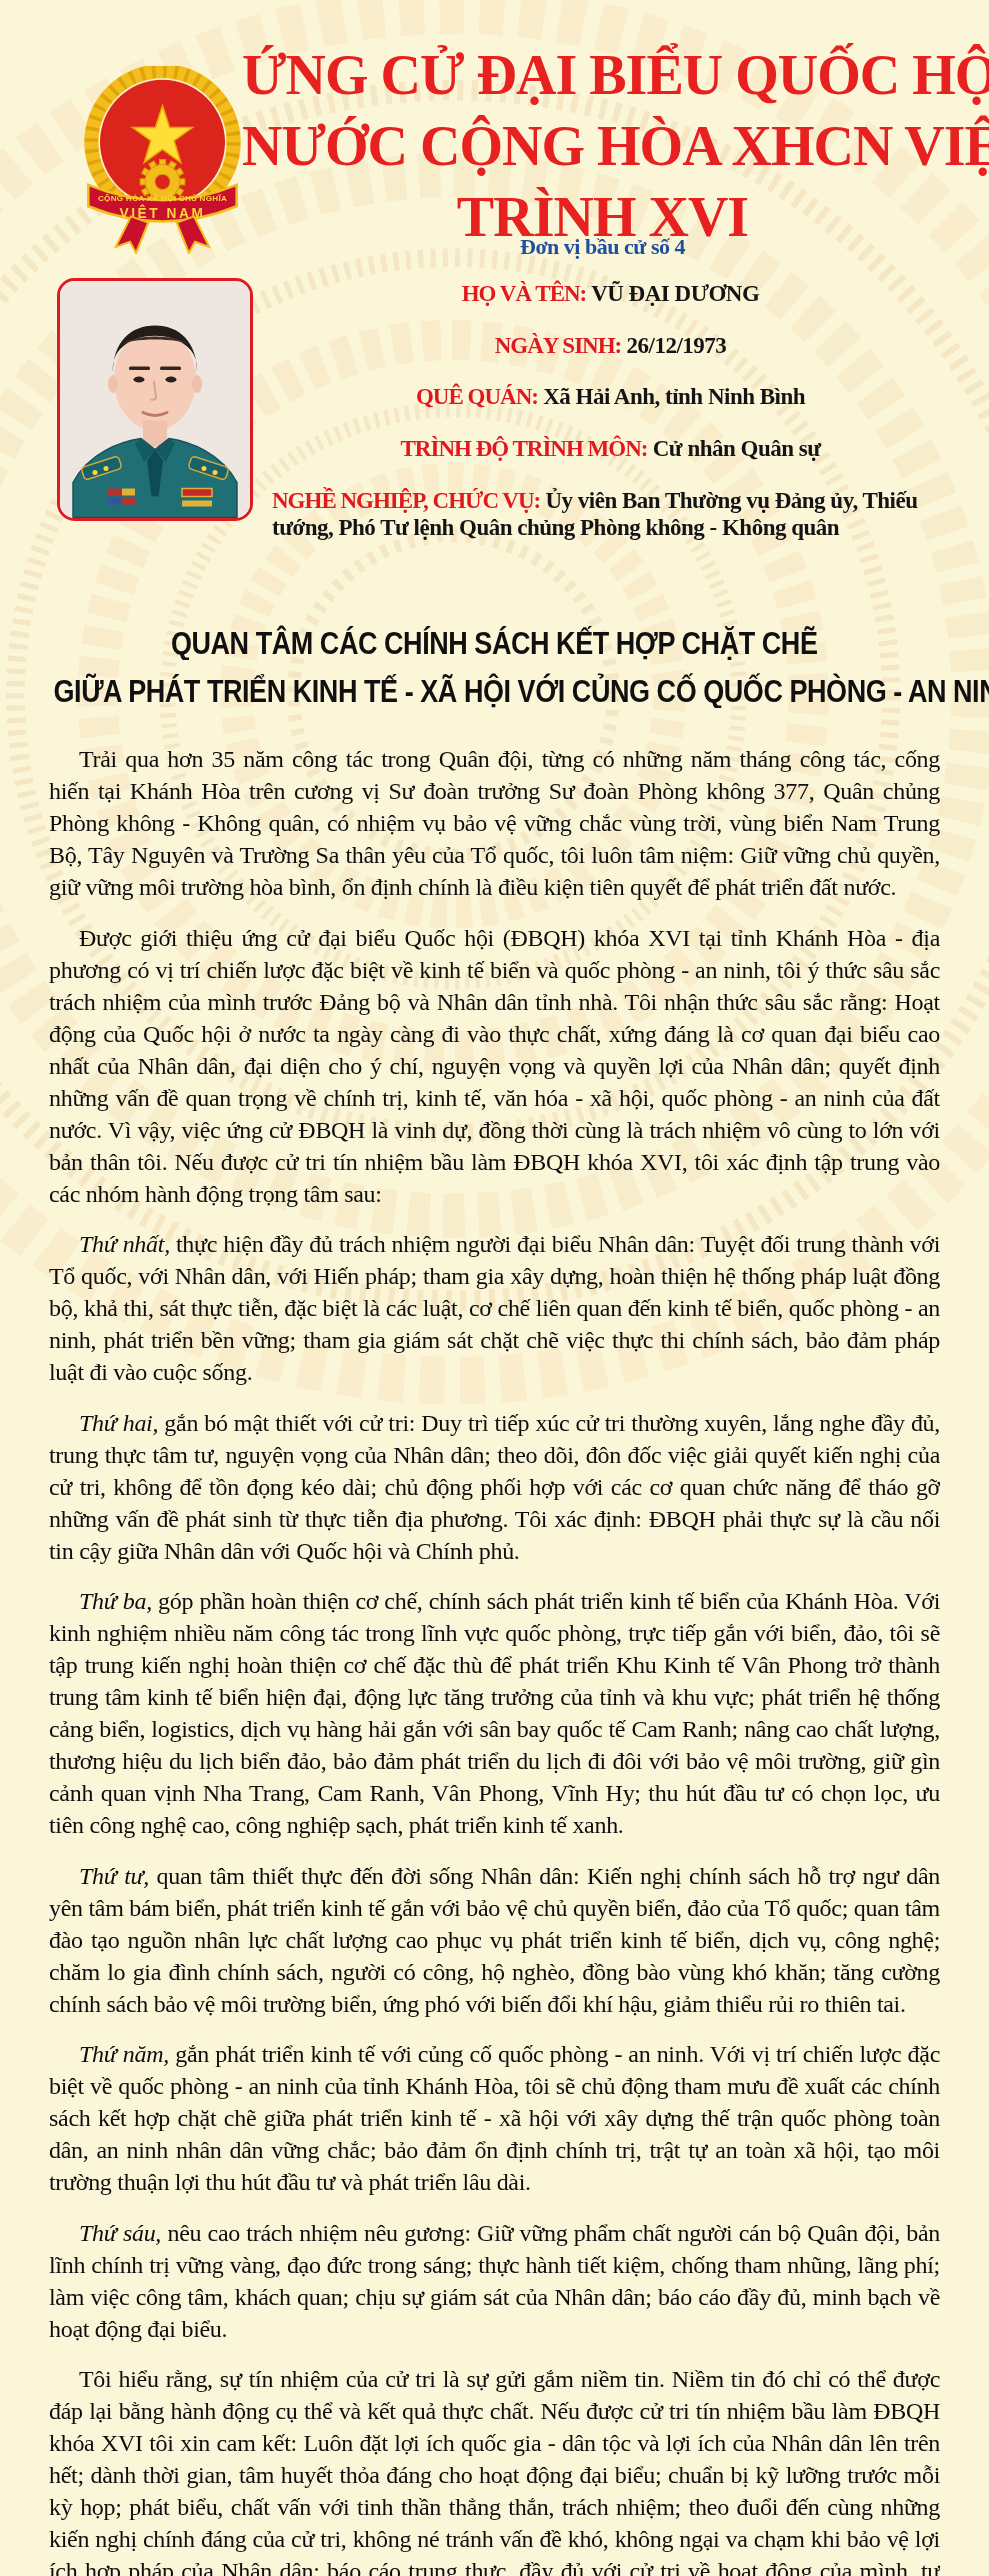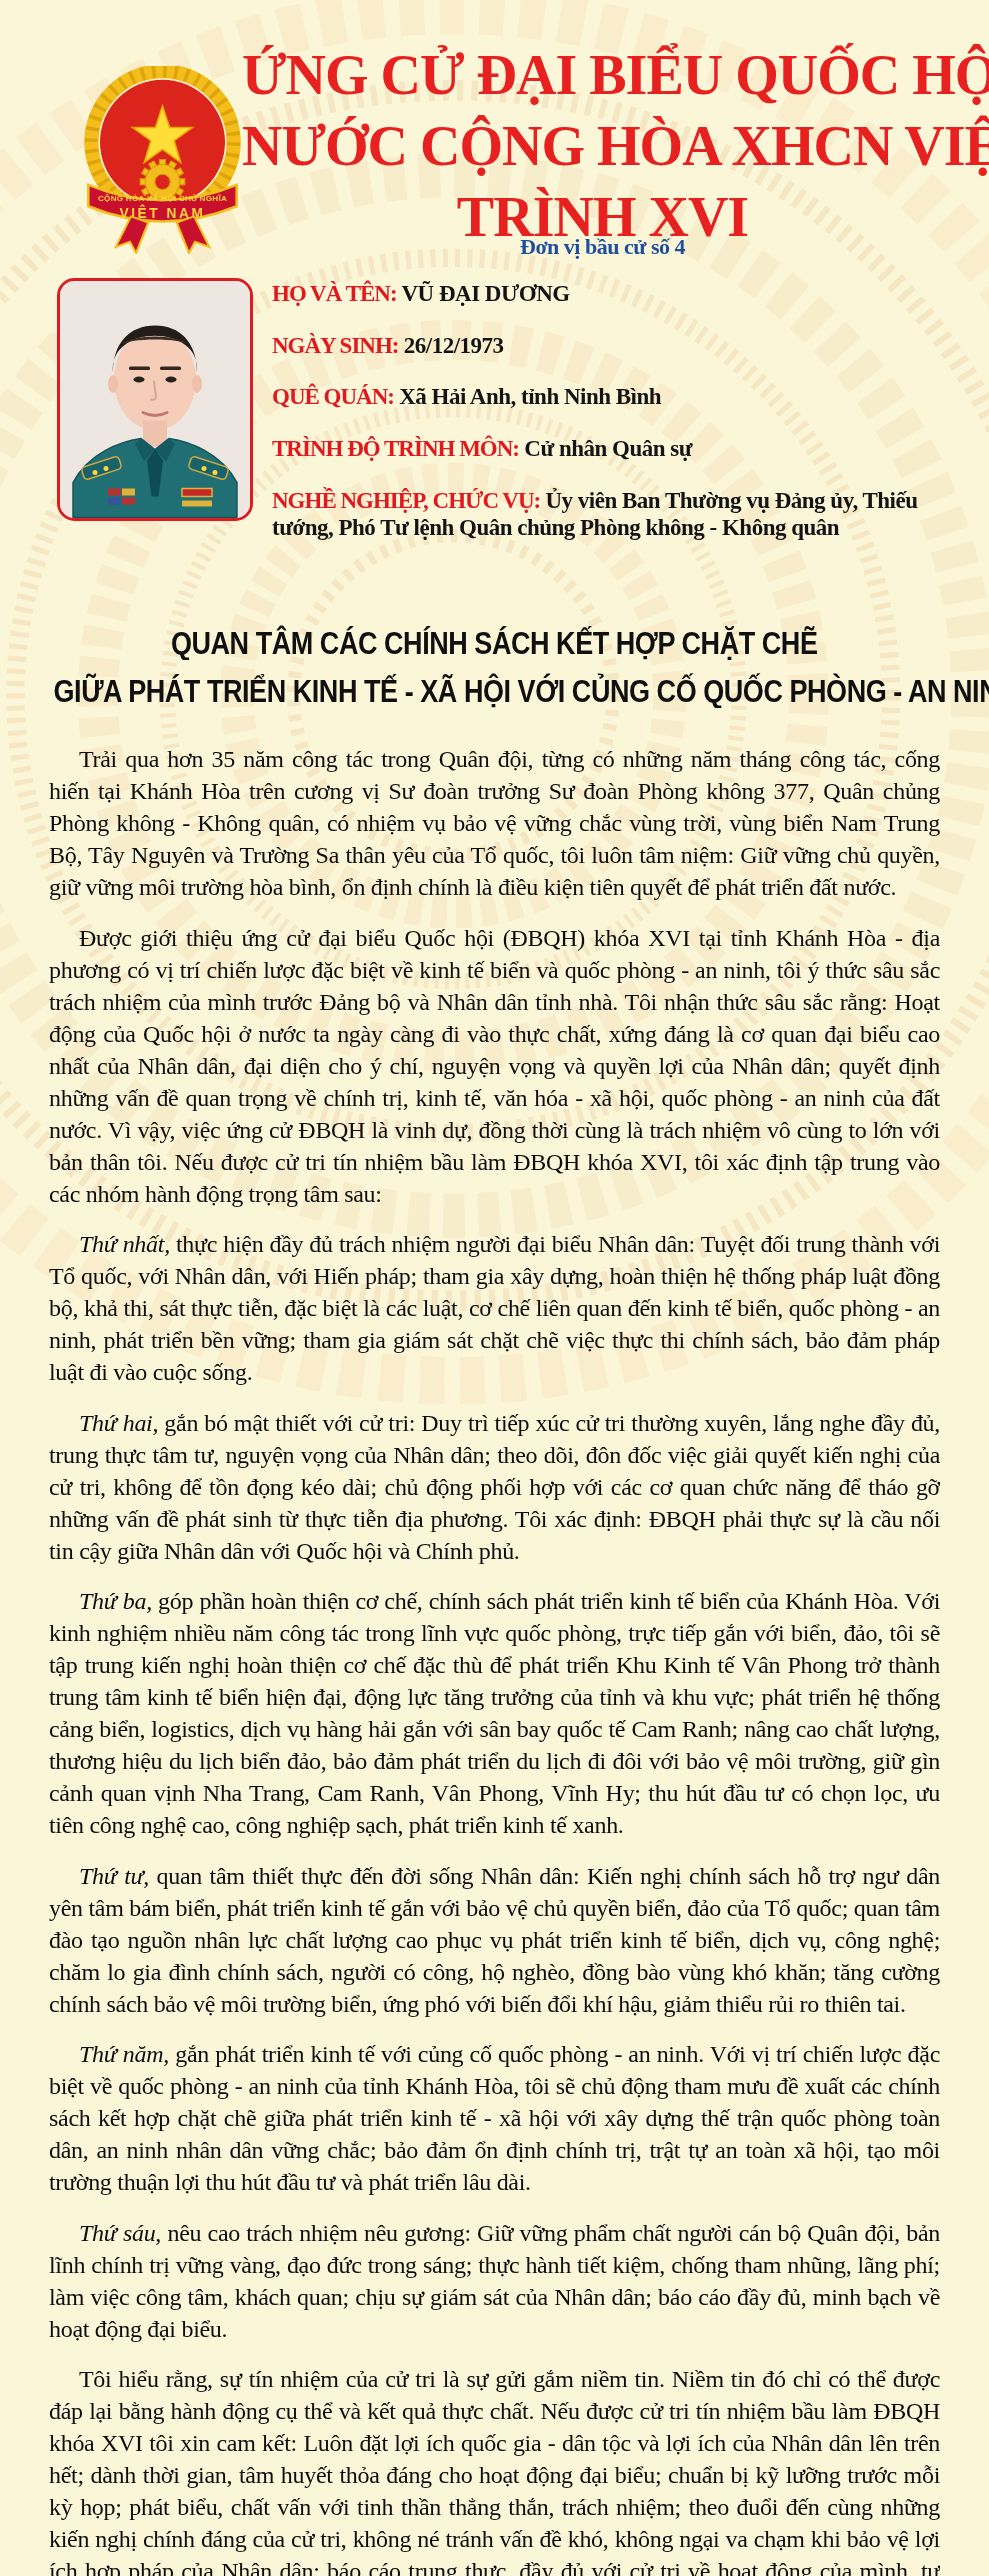--- a/index.html
+++ b/index.html
@@ -14,21 +14,21 @@
       font-size:56px; letter-spacing:-1px; line-height:1.1; white-space:nowrap;}
   .tl1{top:1px;} .tl2{top:72px;} .tl3{top:143px;}
   .subtitle{position:absolute; left:0; top:190px; width:100%; font-weight:700; color:#1D4F9E;
       font-size:22px; letter-spacing:-0.5px;}
 
   
   .photo-frame{position:absolute; left:57px; top:278px; width:196px; height:243px;
       border:3.6px solid #DF1A20; border-radius:17.5px; overflow:hidden; background:#F1ECE6; box-sizing:border-box;}
   .photo-frame svg{display:block; width:100%; height:100%;}
   .info{position:absolute; left:272px; top:280px; width:677px; height:261px;
-      display:flex; flex-direction:column; justify-content:space-between;}
+      display:flex; flex-direction:column; justify-content:space-between;align-items:center;}
   .info-row{font-size:23px; line-height:1.18; color:#111; font-weight:700; letter-spacing:-0.5px;}
   .info-label{color:#E0191F; font-weight:700; letter-spacing:-1px;}
   .info-value{color:#141414;}
 
   
   .prog-heading{position:absolute; left:0; top:544px; width:989px; text-align:center;}
   .prog-heading span{display:inline-block; font-family:"Liberation Sans", sans-serif; font-weight:700;
       font-size:54px; color:#A8202C; letter-spacing:-1.5px; transform:scale(.84,1.12); transform-origin:center top; white-space:nowrap;}
   .prog-sub{position:absolute; left:0; width:989px; text-align:center;}
   .prog-sub span{display:inline-block; font-family:"Liberation Sans", sans-serif; font-weight:700;

